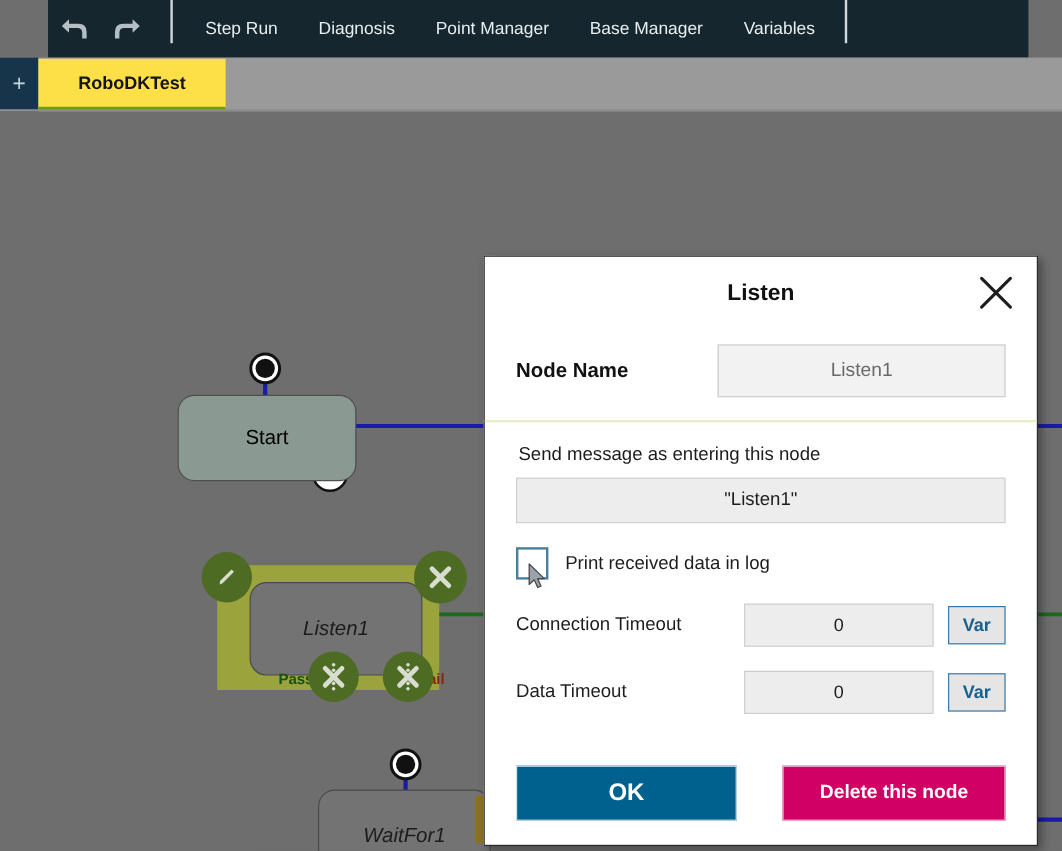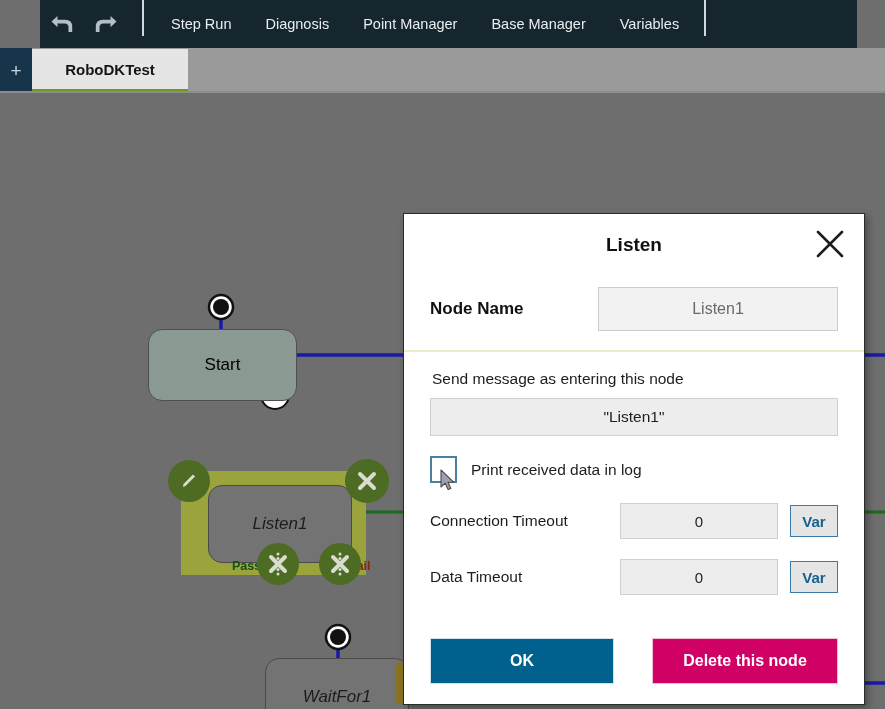--- a/index.html
+++ b/index.html
@@ -36,21 +36,21 @@
     position:absolute;left:0;top:48px;width:885px;height:45px;
     background:#9a9a9a;
     display:flex;align-items:stretch;
   }
   #tab-add{
     width:32px;background:#16344a;color:#c7d2d8;
     display:flex;align-items:center;justify-content:center;
     font-size:19px;font-weight:300;
   }
   .tab{
-    background:#e5e5e5;
+    background:#fde047;
     min-width:128px;
     display:flex;align-items:center;justify-content:center;
     font-size:15px;font-weight:bold;color:#141414;
     border-bottom:4px solid #6a9a20;
     padding:0 14px;
     margin-top:1px;
   }
   #tabstrip-fill{flex:1;}
   #tab-underline{
     position:absolute;left:0;top:91px;width:885px;height:2px;background:#8d8d8d;
@@ -184,21 +184,21 @@
     font-size:15px;font-weight:bold;box-sizing:border-box;
   }
 
   #dlg-footer{
     position:absolute;left:0;bottom:0;width:100%;height:86px;
     display:flex;align-items:center;padding:0 26px;box-sizing:border-box;
   }
   #ok-button{
     width:184px;height:46px;background:#00618e;color:#fff;
     display:flex;align-items:center;justify-content:center;
-    font-size:16px;font-weight:bold;
+    font-size:20px;font-weight:bold;
     border:1px solid #cfe2ec;box-sizing:border-box;
   }
   #delete-button{
     margin-left:auto;width:186px;height:46px;background:#d10064;color:#fff;
     display:flex;align-items:center;justify-content:center;
     font-size:16px;font-weight:bold;
     border:1px solid #f0c0d6;box-sizing:border-box;
   }
 </style>
 </head>

